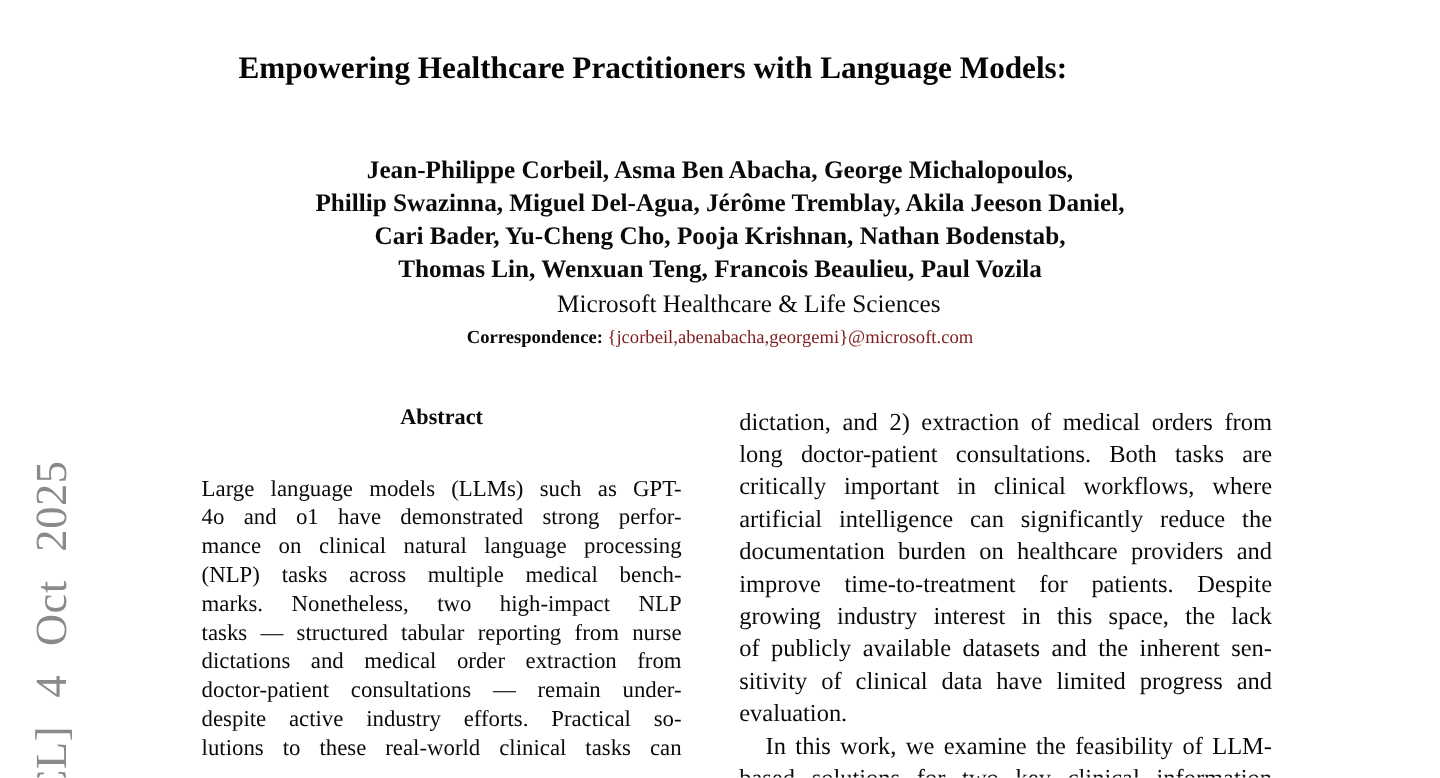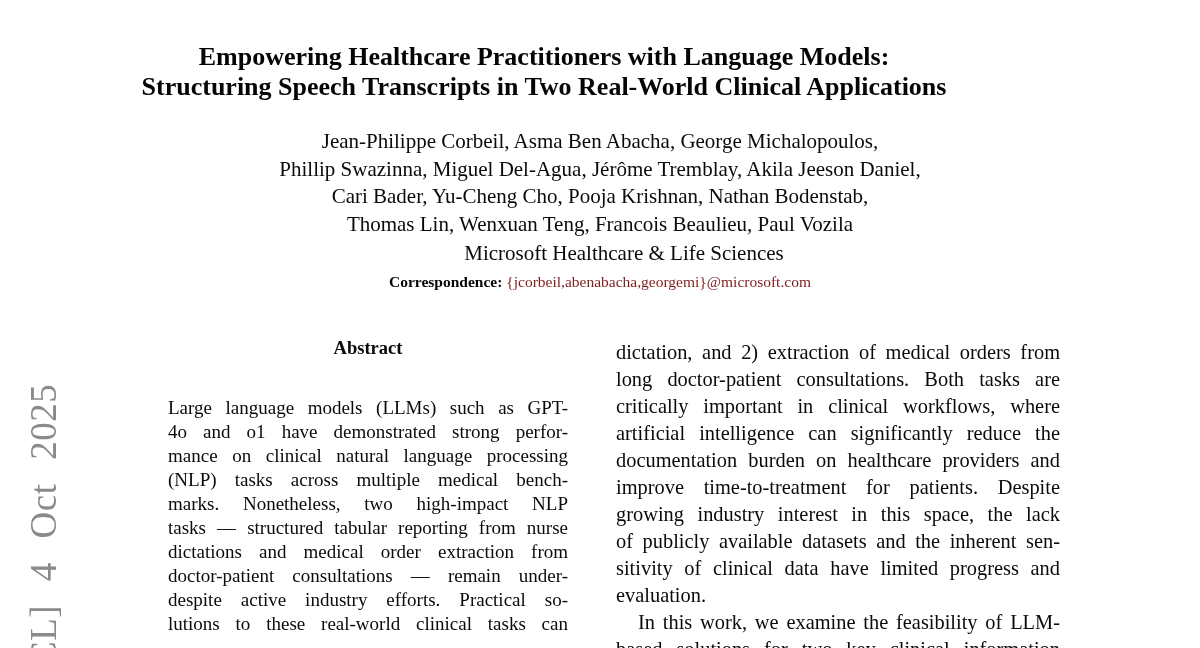--- a/index.html
+++ b/index.html
@@ -10,21 +10,21 @@
   .page { position: absolute; inset: 0; background: #ffffff; }
 
   
   .title {
     position: absolute; top: 42px; left: 0; width: 1088px;
     text-align: center; font-weight: bold; font-size: 26px; line-height: 30px;
     color: #050505;
   }
   .authors {
     position: absolute; top: 128px; left: 0; width: 1200px;
-    text-align: center; font-weight: normal; font-size: 21px; line-height: 27.5px;
+    text-align: center; font-weight: bold; font-size: 21px; line-height: 27.5px;
   }
   .affiliation {
     position: absolute; top: 241px; left: 0; width: 1200px;
     text-align: center; font-size: 21px; line-height: 24px; margin-left: 24px;
   }
   .correspondence {
     position: absolute; top: 272px; left: 0; width: 1200px;
     text-align: center; font-size: 15.5px; line-height: 20px;
   }
   .correspondence .label { font-weight: bold; color: #050505; }
@@ -57,21 +57,20 @@
 </style>
 </head>
 <body>
 
 <div class="page">
 
   <div class="watermark">CL] 4 Oct 2025</div>
 
   <div class="title">
     <div>Empowering Healthcare Practitioners with Language Models:</div>
-    <div>Structuring Speech Transcripts in Two Real-World Clinical Applications</div>
   </div>
 
   <div class="authors">
     <div>Jean-Philippe Corbeil, Asma Ben Abacha, George Michalopoulos,</div>
     <div>Phillip Swazinna, Miguel Del-Agua, Jérôme Tremblay, Akila Jeeson Daniel,</div>
     <div>Cari Bader, Yu-Cheng Cho, Pooja Krishnan, Nathan Bodenstab,</div>
     <div>Thomas Lin, Wenxuan Teng, Francois Beaulieu, Paul Vozila</div>
   </div>
 
   <div class="affiliation">Microsoft Healthcare &amp; Life Sciences</div>

